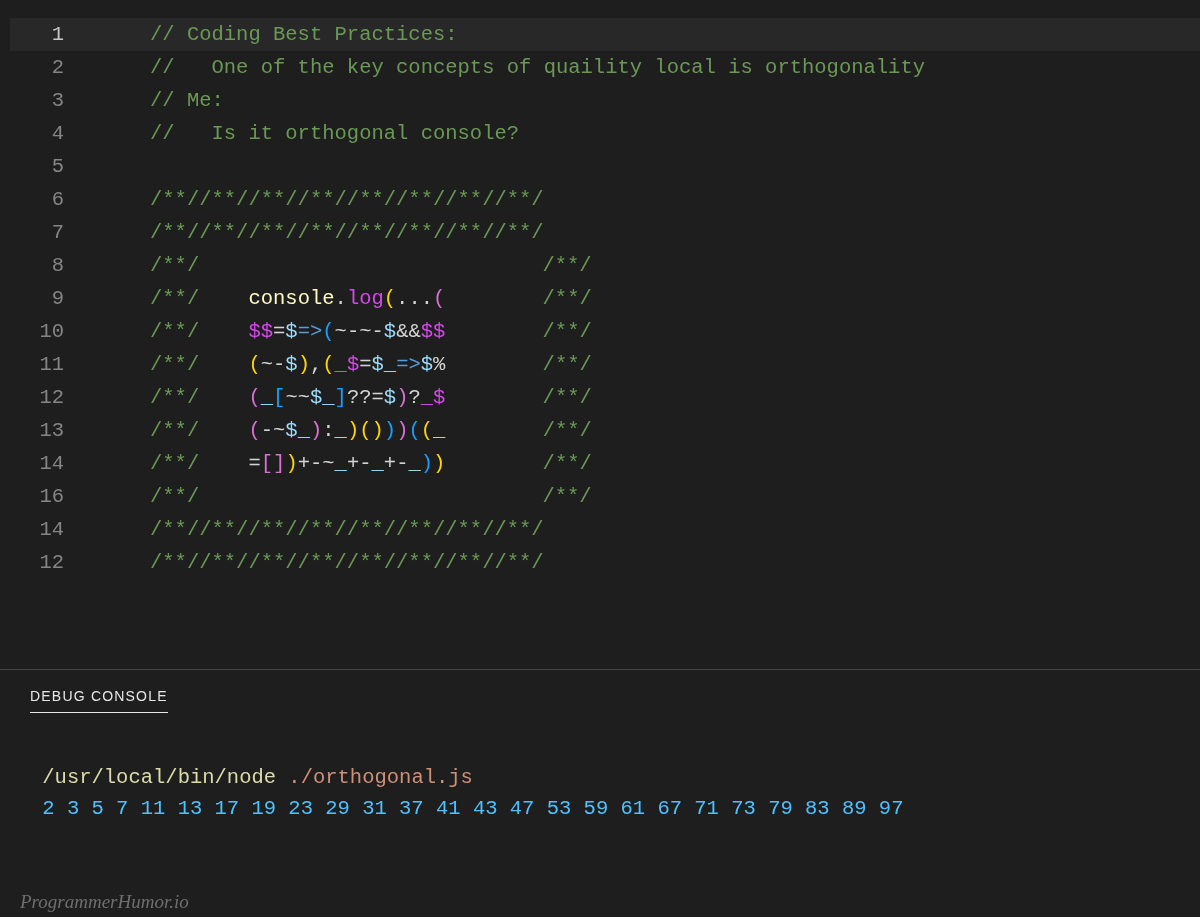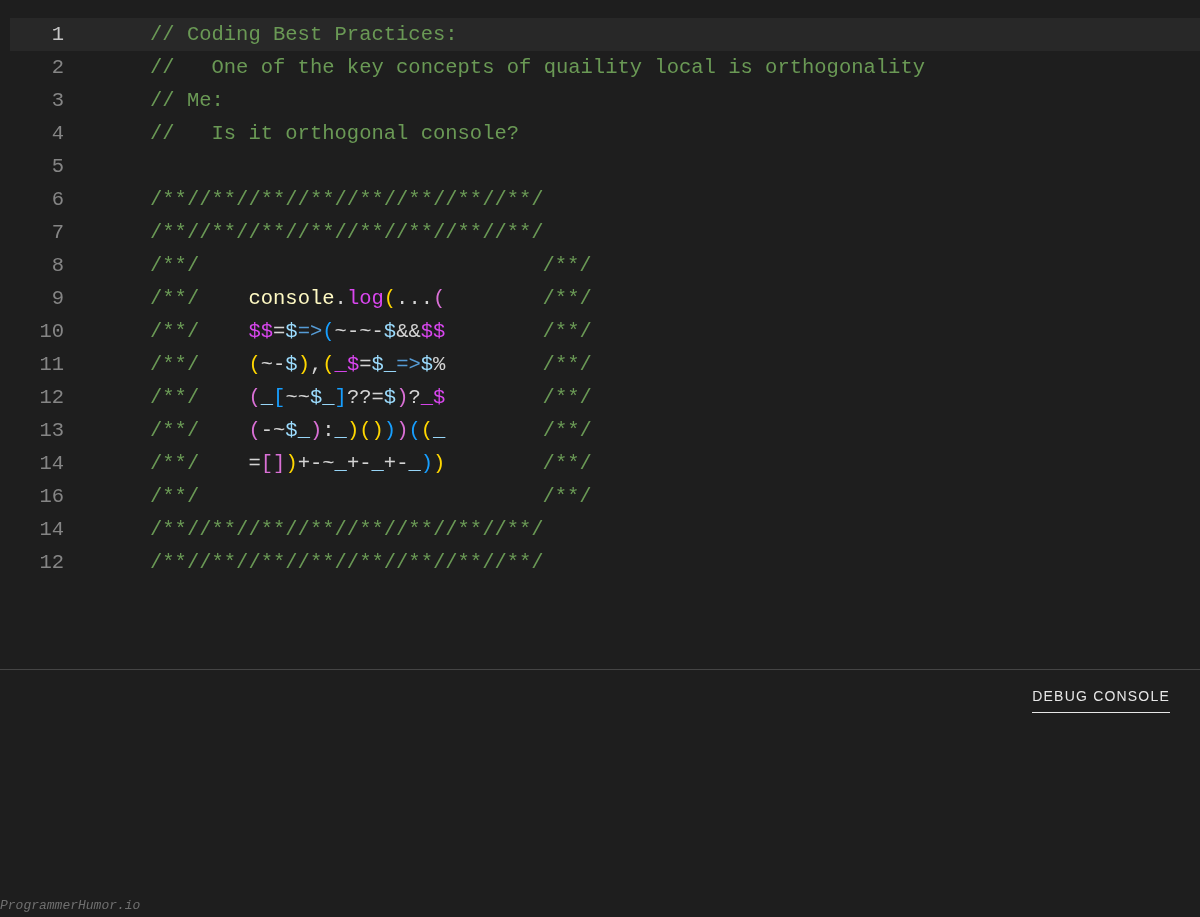--- a/index.html
+++ b/index.html
@@ -50,21 +50,20 @@
   .tok-var     { color: #9CDCFE; }
 
   .panel-divider {
     height: 1px;
     background: #454545;
     margin-top: 90px;
   }
   .debug-panel {
     padding: 18px 30px 0 30px;
     background: #1e1e1e;
-    text-align: right;
   }
   .debug-tab {
     display: inline-block;
     font-family: -apple-system, "Segoe UI", "Helvetica Neue", Arial, sans-serif;
     font-size: 14px;
     letter-spacing: 1.2px;
     color: #e7e7e7;
     padding-bottom: 8px;
     border-bottom: 1px solid #e7e7e7;
     text-transform: uppercase;
@@ -73,25 +72,25 @@
     padding-top: 18px;
     font-size: 20.5px;
     line-height: 31px;
     white-space: pre;
   }
   .cmd-path { color: #DCDCAA; }
   .cmd-arg  { color: #CE9178; }
   .primes   { color: #4FC1FF; }
   .watermark {
     position: absolute;
-    left: 0;
+    left: 20px;
     bottom: 4px;
-    font-family: Liberation Mono, monospace;
+    font-family: Liberation Serif, serif;
     font-style: italic;
-    font-size: 13px;
+    font-size: 19px;
     color: #6f6f6f;
   }
 </style>
 </head>
 <body>
 
 <div class="editor-area" id="editor">
     <div class="code-line current"><div class="gutter">1</div><div class="code-content"><span class="tok-comment">// Coding Best Practices:</span></div></div>
     <div class="code-line"><div class="gutter">2</div><div class="code-content"><span class="tok-comment">//   One of the key concepts of quaility local is orthogonality</span></div></div>
     <div class="code-line"><div class="gutter">3</div><div class="code-content"><span class="tok-comment">// Me:</span></div></div>
@@ -108,15 +107,19 @@
     <div class="code-line"><div class="gutter">14</div><div class="code-content"><span class="tok-comment">/**/</span><span class="tok-op">    </span><span class="tok-op">=</span><span class="tok-pink">[</span><span class="tok-pink">]</span><span class="tok-gold">)</span><span class="tok-op">+-~</span><span class="tok-var">_</span><span class="tok-op">+-</span><span class="tok-var">_</span><span class="tok-op">+-</span><span class="tok-var">_</span><span class="tok-blue">)</span><span class="tok-gold">)</span><span class="tok-op">    </span><span class="tok-comment">/**/</span></div></div>
     <div class="code-line"><div class="gutter">16</div><div class="code-content"><span class="tok-comment">/**/</span><span class="tok-op">                        </span><span class="tok-comment">/**/</span></div></div>
     <div class="code-line"><div class="gutter">14</div><div class="code-content"><span class="tok-comment">/**//**//**//**//**//**//**//**/</span></div></div>
     <div class="code-line"><div class="gutter">12</div><div class="code-content"><span class="tok-comment">/**//**//**//**//**//**//**//**/</span></div></div>
   </div>
 
 <div class="panel-divider"></div>
 
 <div class="debug-panel">
   <div class="debug-tab">DEBUG CONSOLE</div>
+  <div class="console-lines">
+ <span class="cmd-path">/usr/local/bin/node </span><span class="cmd-arg">./orthogonal.js</span>
+ <span class="primes">2 3 5 7 11 13 17 19 23 29 31 37 41 43 47 53 59 61 67 71 73 79 83 89 97</span>
+  </div>
 </div>
 
 <div class="watermark">ProgrammerHumor.io</div>
 
 </body></html>

